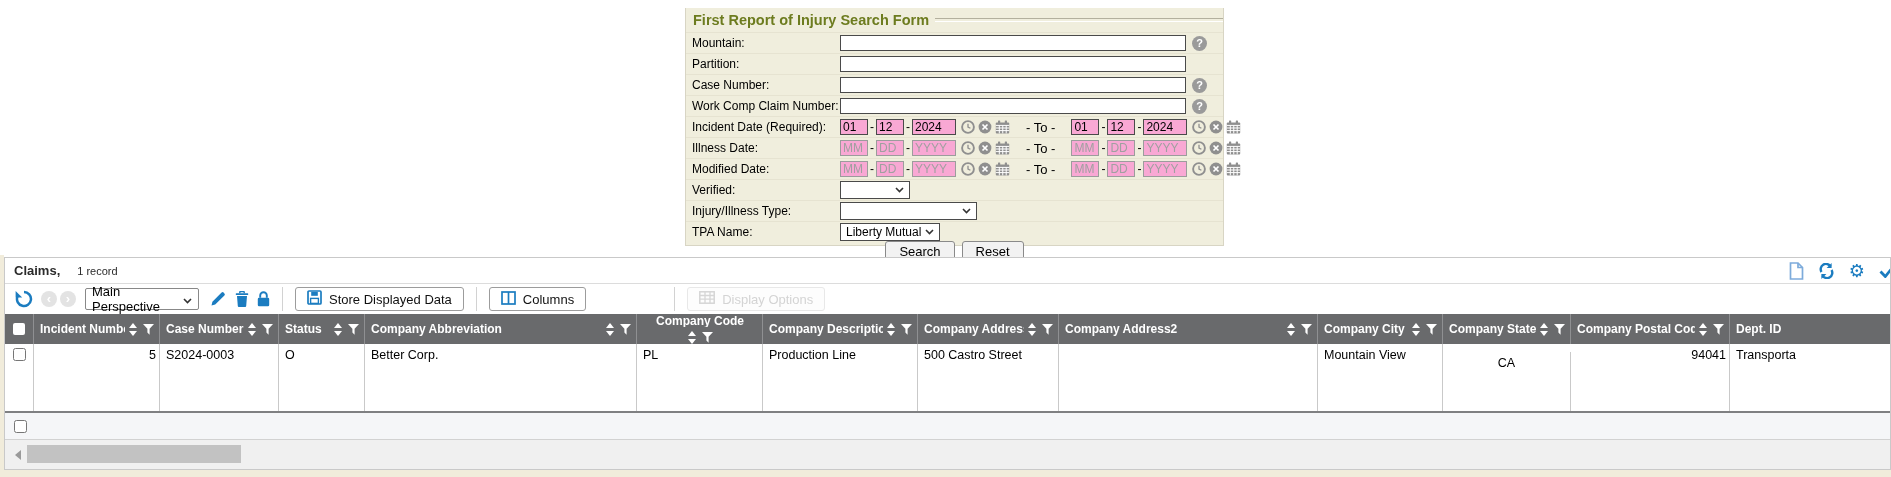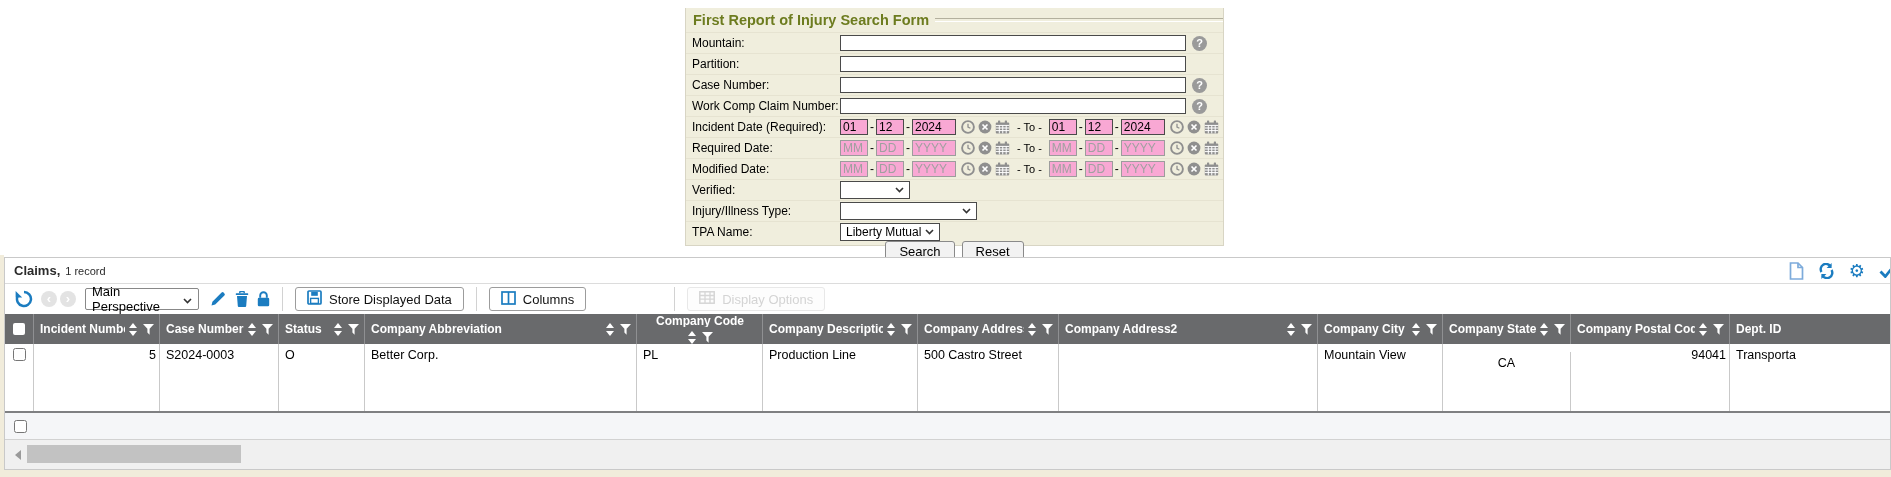--- a/index.html
+++ b/index.html
@@ -22,32 +22,32 @@
   .help-icon{width:15px;height:15px;border-radius:50%;background:#9a9a9a;color:#fff;
     font-size:11px;font-weight:bold;display:inline-flex;align-items:center;justify-content:center;flex:none;cursor:default;}
   .d-in{width:22px;height:12px;border:1px solid #4a4a4a;background:#f9a8d4;font-size:12px;
     padding:1px 2px;font-family:inherit;flex:none;}
   .d-in.yyyy{width:38px;}
   .d-in.empty{border-color:#9c9c9c;}
   .d-in::placeholder{color:#a0a0a0;opacity:1;}
   .dash{font-size:12px;margin:0 2px;color:#000;}
   .d-icons{display:inline-flex;align-items:center;gap:3px;margin-left:5px;flex:none;}
   .d-icons > span{display:inline-flex;}
-  .range-sep{font-size:11px;color:#000;margin:0 7px;white-space:nowrap;}
+  .range-sep{font-size:13px;color:#000;margin:0 16px;white-space:nowrap;}
   .sel{height:18px;box-sizing:border-box;background:#fff;border:1px solid #4a4a4a;
     display:flex;align-items:center;justify-content:space-between;font-size:12px;padding:0 5px;}
   .form-buttons{position:absolute;left:685px;top:241px;width:539px;display:flex;justify-content:center;gap:7px;}
   .btn{font-size:13px;height:20px;padding:0 13px;border:1px solid #8a8a8a;background:#f2f2f2;
     border-radius:3px;font-family:inherit;color:#000;}
   
   .claims-panel{position:absolute;left:4px;top:257px;width:1887px;height:213px;box-sizing:border-box;
     background:#fff;border:1px solid #c9c9c9;overflow:hidden;}
   .claims-bar{height:25px;display:flex;align-items:center;padding-left:9px;border-bottom:1px solid #dcdcdc;}
   .claims-title{font-size:13px;font-weight:bold;color:#2b2b2b;}
-  .claims-count{font-size:11px;color:#2b2b2b;margin-left:5px;}
+  .claims-count{font-size:11px;color:#2b2b2b;margin-left:17px;}
   .bar-icons{margin-left:auto;display:flex;align-items:center;gap:14px;margin-right:-6px;}
   .bar-icons > span{display:inline-flex;cursor:pointer;}
   .gear-glyph{font-size:18px;color:#1b7cc0;line-height:1;}
   .toolbar{height:30px;display:flex;align-items:center;padding-left:10px;}
   .undo-wrap{display:inline-flex;margin-right:5px;cursor:pointer;}
   .nav-circle{width:16px;height:16px;border-radius:50%;background:#e3e3e3;color:#fff;font-size:13px;
     font-weight:bold;display:inline-flex;align-items:center;justify-content:center;line-height:14px;margin-left:3px;}
   .tb-select{width:114px;height:22px;box-sizing:border-box;margin-left:9px;border:1px solid #888;
     border-radius:2px;background:#fff;display:flex;align-items:center;justify-content:space-between;
     padding:0 6px;font-size:13px;cursor:pointer;}
@@ -167,21 +167,21 @@
               <rect x="0.8" y="2.4" width="13.4" height="11" rx="1" fill="#8f8f8f"></rect>
               <rect x="3" y="0.4" width="2.2" height="3.4" rx="0.6" fill="#8f8f8f"></rect>
               <rect x="9.8" y="0.4" width="2.2" height="3.4" rx="0.6" fill="#8f8f8f"></rect>
               <path d="M0.8 5.4h13.4M0.8 8h13.4M0.8 10.6h13.4" stroke="#fff" stroke-width="1"></path>
               <path d="M4.3 5.4v8M7.75 5.4v8M11.2 5.4v8" stroke="#fff" stroke-width="1"></path>
             </svg>
           </span>
         </span>
       </div>
       <div class="f-row">
-        <span class="f-label">Required Date:</span>
+        <span class="f-label">Illness Date:</span>
         <input class="d-in empty" placeholder="MM" style="">
         <span class="dash">-</span>
         <input class="d-in empty" placeholder="DD" style="">
         <span class="dash">-</span>
         <input class="d-in yyyy empty" placeholder="YYYY" style="">
         <span class="d-icons">
           <span>
             <svg width="14" height="14" viewBox="0 0 14 14">
               <circle cx="7" cy="7" r="5.9" fill="none" stroke="#8f8f8f" stroke-width="1.9"></circle>
               <path d="M7 3.8V7l2.4 1.3" fill="none" stroke="#8f8f8f" stroke-width="1.3"></path>

